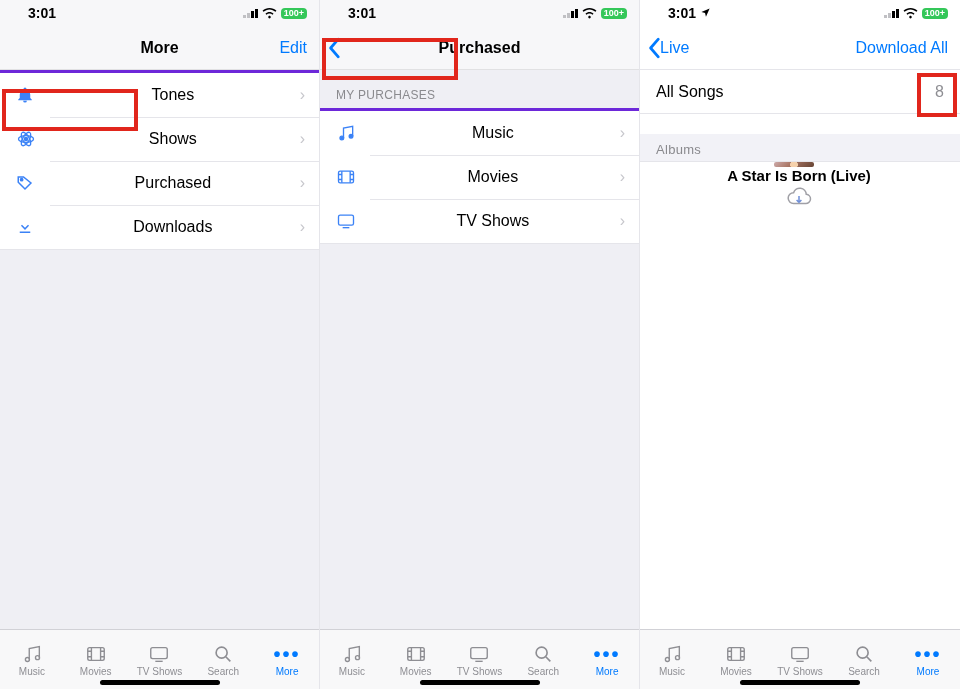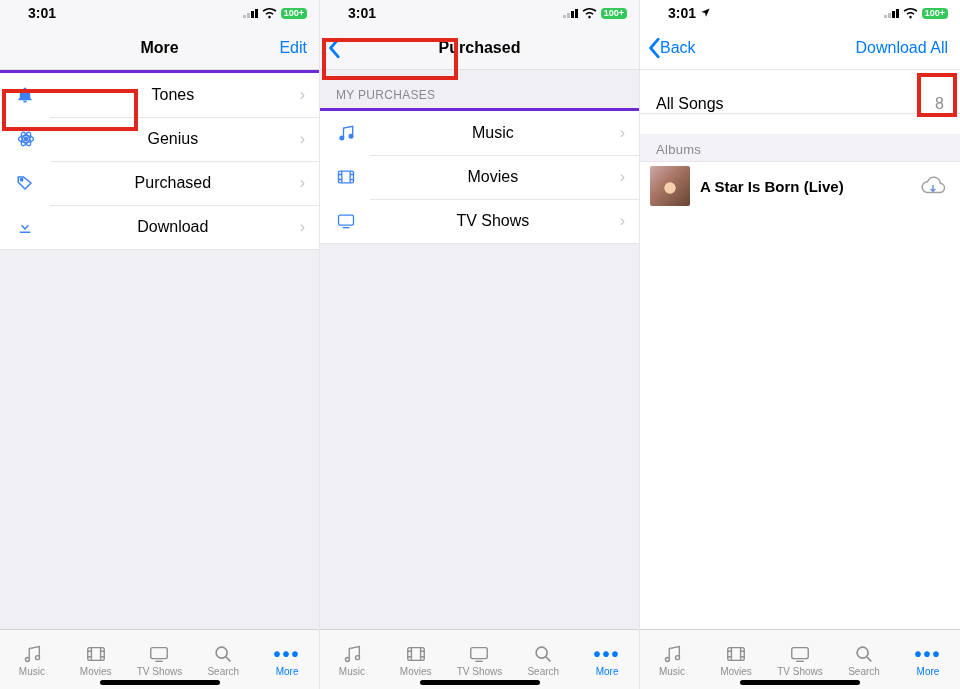--- a/index.html
+++ b/index.html
@@ -29,23 +29,23 @@
   .list-bottom-border { border-bottom:1px solid #e5e5ea; }
   .highlight-box { position:absolute; border:4px solid #e1261c; pointer-events:none; }
   
   .tabbar { height:60px; border-top:1px solid #d1d1d6; display:flex; background:#f8f8f9;}
   .tab { flex:1; display:flex; flex-direction:column; align-items:center; justify-content:center; gap:1px; color:#8e8e93; font-size:10px; }
   .tab.active { color:#007aff; }
   .tab svg, .tab .dots { height:22px; }
   .dots { font-size:20px; line-height:22px; letter-spacing:2px; font-weight:700;}
   .home-indicator { position:absolute; bottom:4px; left:50%; transform:translateX(-50%); width:120px; height:5px; background:#000; border-radius:3px; }
   
-  .row-plain { display:flex; align-items:flex-end; height:44px; padding:0 16px; background:#fff; border-bottom:1px solid #e5e5ea; font-size:16px;}
+  .row-plain { display:flex; align-items:center; height:44px; padding:0 16px; background:#fff; border-bottom:1px solid #e5e5ea; font-size:16px;}
   .row-plain .count { color:#8e8e93; }
-  .album-row { display:flex; align-items:center; height:48px; padding:0 12px 0 10px; background:#fff; position:relative;}
+  .album-row { display:flex; align-items:center; height:48px; padding:0 12px 0 10px; background:#fff; position:relative;flex-direction:column;}
   .album-art { width:40px; height:40px; background:linear-gradient(135deg,#caa 0%, #a76 40%, #643 100%); border-radius:2px; margin-right:10px; position:relative; overflow:hidden;}
   .album-art::after{content:""; position:absolute; inset:0; background:radial-gradient(circle at 50% 55%, rgba(255,220,180,.9) 0 18%, transparent 20%);}
   .album-title { flex:1; font-size:15px; font-weight:600; }
   .cloud-btn { width:30px; height:30px; display:flex; align-items:center; justify-content:center; color:#9a9aa0;}
   .sig { display:inline-flex; align-items:flex-end; gap:1px; height:10px;}
   .sig i{ width:3px; background:#000; display:block;}
   .sig i.dim{ background:#c0c0c4;}
   .loc-icon { display:inline-block; transform:rotate(0deg);}
 </style>
 </head>
@@ -86,40 +86,40 @@
         </div>
         <div class="row">
           <span class="icon-slot">
             <svg width="20" height="20" viewBox="0 0 24 24" fill="none" stroke="#3b82f6" stroke-width="1.6">
                 <circle cx="12" cy="12" r="2" fill="#3b82f6"></circle>
                 <ellipse cx="12" cy="12" rx="9" ry="4"></ellipse>
                 <ellipse cx="12" cy="12" rx="9" ry="4" transform="rotate(60 12 12)"></ellipse>
                 <ellipse cx="12" cy="12" rx="9" ry="4" transform="rotate(120 12 12)"></ellipse>
               </svg>
           </span>
-          <span class="label">Genius</span>
+          <span class="label">Shows</span>
           <span class="chev">›</span>
         </div>
         <div class="row">
           <span class="icon-slot">
             <svg width="18" height="18" viewBox="0 0 24 24" fill="none" stroke="#3b82f6" stroke-width="2">
                 <path d="M20 12l-8 8-9-9V4h7z"></path>
                 <circle cx="7.5" cy="7.5" r="1.5" fill="#3b82f6"></circle>
               </svg>
           </span>
           <span class="label">Purchased</span>
           <span class="chev">›</span>
         </div>
         <div class="row">
           <span class="icon-slot">
             <svg width="18" height="18" viewBox="0 0 24 24" fill="#3b82f6">
                 <path d="M12 3v10l4-4 1.4 1.4L12 16 6.6 10.4 8 9l4 4V3h0zM5 18h14v2H5z"></path>
               </svg>
           </span>
-          <span class="label">Download</span>
+          <span class="label">Downloads</span>
           <span class="chev">›</span>
         </div>
       </div>
       <div class="highlight-box" style="left:2px; top:89px; width:136px; height:42px;"></div>
     </div>
 
     <div class="tabbar">
       <div class="tab">
         <svg width="22" height="22" viewBox="0 0 24 24" fill="none" stroke="currentColor" stroke-width="1.5">
             <path d="M9 18V6l11-2v12"></path>
@@ -278,21 +278,21 @@
             <path fill="#000" d="M10 13.5c.9 0 1.7-.8 1.7-1.7S10.9 10 10 10s-1.7.8-1.7 1.8.8 1.7 1.7 1.7zM6 8.7c1.1-1 2.5-1.6 4-1.6s2.9.6 4 1.6l1.4-1.5C13.9 5.8 12 5 10 5S6.1 5.8 4.6 7.2zM2.1 4.8C4.2 2.8 7 1.6 10 1.6s5.8 1.2 7.9 3.2L19.3 3.4C16.8 1 13.5-.3 10-.3S3.2 1 .7 3.4z"></path>
           </svg>
         <span class="battery">100+</span>
       </span>
     </div>
     <div class="nav-bar" style="background:#fff; border-bottom:1px solid #e5e5ea;">
       <div class="nav-left">
         <svg width="14" height="22" viewBox="0 0 12 20">
             <path fill="none" stroke="#007aff" stroke-width="2.5" stroke-linecap="round" stroke-linejoin="round" d="M9 2l-7 8 7 8"></path>
           </svg>
-        <span class="nav-back-label">Back</span>
+        <span class="nav-back-label">Live</span>
       </div>
       <div class="nav-right">Download All</div>
     </div>
     <div class="content" style="background:#fff;">
       <div class="row-plain">
         <span style="flex:1">All Songs</span>
         <span class="count">8</span>
       </div>
       <div class="section-header lower" style="background:#f2f2f7; color:#8a8a8e; border-bottom:1px solid #e5e5ea;margin-top:20px;">Albums</div>
       <div class="album-row">

